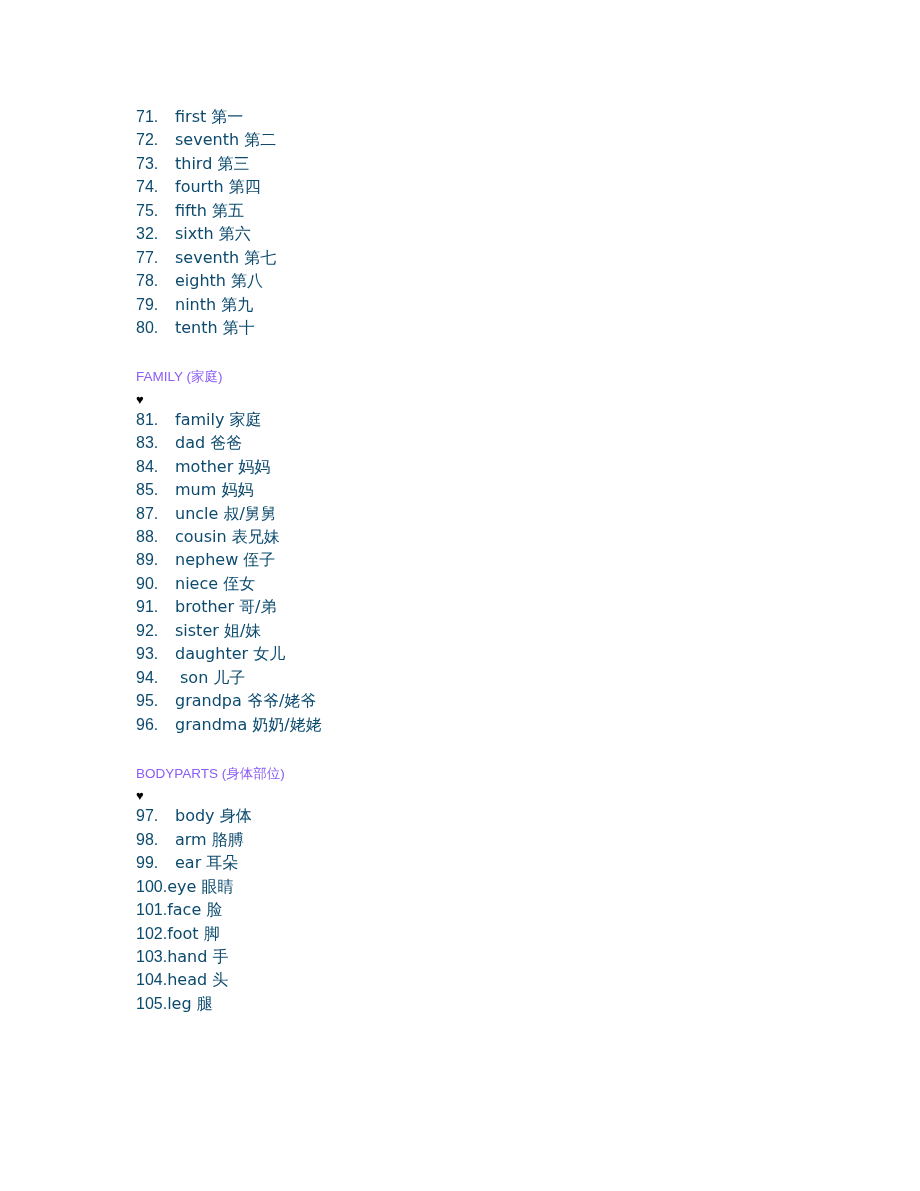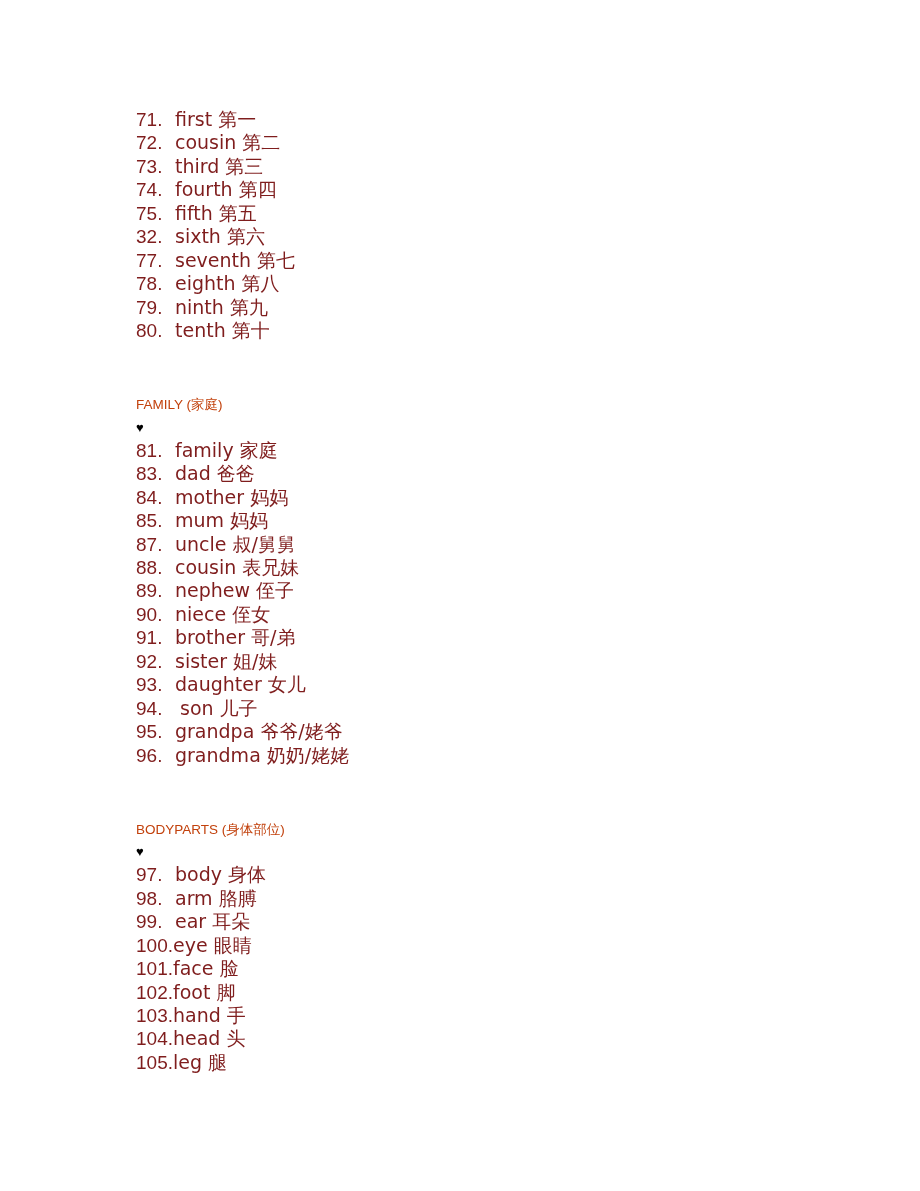--- a/index.html
+++ b/index.html
@@ -24,25 +24,25 @@
     box-sizing: border-box;
     padding: 108px 0 0 136px;
   }
   .doc-body {
     width: 700px;
   }
 
   
   .vocab-row {
     display: block;
-    font-size: 19px;
-    line-height: 22px;
+    font-size: 16px;
+    line-height: 17px;
     height: 23.45px;
     white-space: nowrap;
-    color: #7f1d1d;
+    color: #0c4a6e;
   }
   .vocab-num {
     display: inline-block;
     width: 39px;
     vertical-align: baseline;
     font-family: "Liberation Sans", "DejaVu Sans", sans-serif;
   }
   
   .vocab-row.wide .vocab-num {
     width: auto;
@@ -58,42 +58,41 @@
   .cjk {
     font-family: "DejaVu Sans", "Liberation Sans", sans-serif;
   }
 
   
   .section-heading {
     font-size: 13.5px;
     line-height: 23.45px;
     height: 23.45px;
     white-space: nowrap;
-    color: #c2410c;
-    margin-top: 28px;
+    color: #8b5cf6;
   }
   .heart-bullet {
     font-size: 13px;
     line-height: 22px;
     height: 22px;
     color: #000;
     letter-spacing: 0;
   }
   .spacer {
     height: 23px;
   }
 </style>
 </head>
 <body>
 
 <div class="page">
   <div class="doc-body" id="doc-body">
       <div>
         <div class="vocab-row"><span class="vocab-num">71.</span><span class="vocab-text cjk">first 第一</span></div>
-        <div class="vocab-row"><span class="vocab-num">72.</span><span class="vocab-text cjk">cousin 第二</span></div>
+        <div class="vocab-row"><span class="vocab-num">72.</span><span class="vocab-text cjk">seventh 第二</span></div>
         <div class="vocab-row"><span class="vocab-num">73.</span><span class="vocab-text cjk">third 第三</span></div>
         <div class="vocab-row"><span class="vocab-num">74.</span><span class="vocab-text cjk">fourth 第四</span></div>
         <div class="vocab-row"><span class="vocab-num">75.</span><span class="vocab-text cjk">fifth 第五</span></div>
         <div class="vocab-row"><span class="vocab-num">32.</span><span class="vocab-text cjk">sixth 第六</span></div>
         <div class="vocab-row"><span class="vocab-num">77.</span><span class="vocab-text cjk">seventh 第七</span></div>
         <div class="vocab-row"><span class="vocab-num">78.</span><span class="vocab-text cjk">eighth 第八</span></div>
         <div class="vocab-row"><span class="vocab-num">79.</span><span class="vocab-text cjk">ninth 第九</span></div>
         <div class="vocab-row"><span class="vocab-num">80.</span><span class="vocab-text cjk">tenth 第十</span></div>
       </div>
       <div class="spacer"></div>

